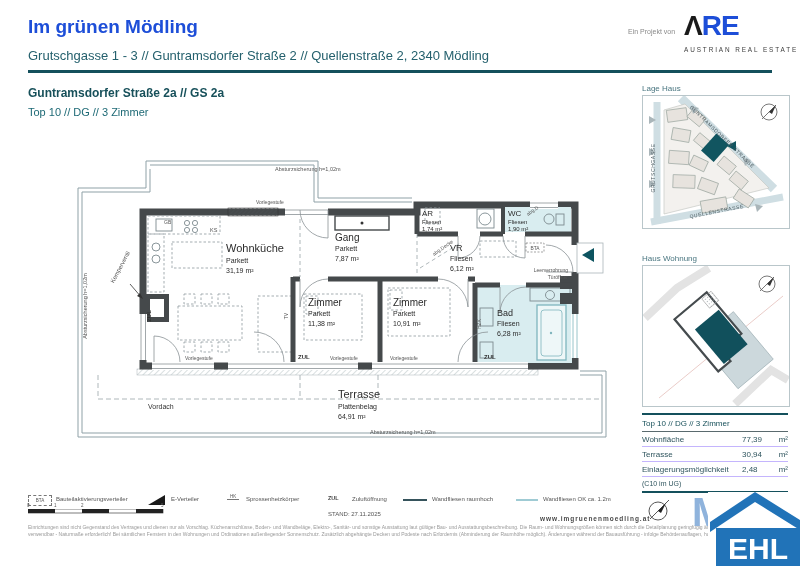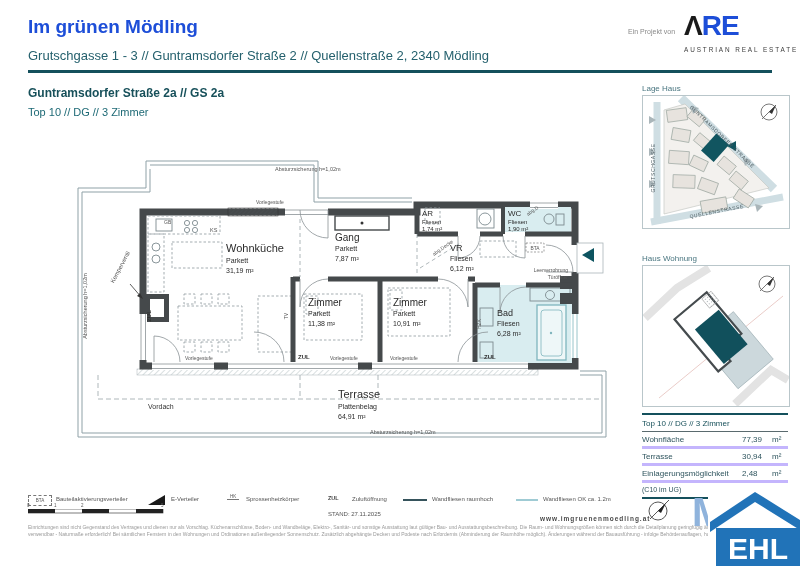--- a/index.html
+++ b/index.html
@@ -15,24 +15,24 @@
   .are-tagline{left:684px;top:46px;font-size:6.4px;letter-spacing:1.9px;color:#3c3c3c;}
   .divider{left:28px;top:70px;width:744px;height:3px;background:#14505c;}
   .sec-title{left:28px;top:86px;font-size:12px;font-weight:bold;color:#17505a;}
   .sec-sub{left:28px;top:106px;font-size:11px;color:#1d6975;}
   
   .side-label{font-size:8px;color:#4a7680;}
   .panel{border:1px solid #b9c6ca;background:#fff;}
   .infobox{left:642px;top:413px;width:146px;}
   .info-topline{height:2px;background:#14505c;}
   .info-title{font-size:8px;color:#17505a;padding:4px 0 3px 0;border-bottom:1px solid #5a6a6e;}
-  .info-row{display:flex;font-size:8px;color:#2f555e;padding:2.5px 0;border-bottom:3px solid #c4b5fd;}
+  .info-row{display:flex;font-size:8px;color:#2f555e;padding:2.5px 0;border-bottom:1px solid #c4b5fd;}
   .info-row .lbl{flex:1;}
   .info-row .val{width:30px;text-align:left;}
-  .info-row .unit{width:16px;text-align:left;}
+  .info-row .unit{width:16px;text-align:right;}
   .info-note{font-size:7px;color:#2f555e;padding:3px 0 4px 0;}
   .info-botline{height:2px;background:#14505c;}
   
   .leg{font-size:6px;color:#555;}
   .scale-num{font-size:4.5px;color:#555;}
   .stand{left:328px;top:511px;font-size:6px;color:#555;}
   .url{left:540px;top:515px;font-size:6.5px;font-weight:bold;letter-spacing:1px;color:#4a4a4a;}
   .disc{left:28px;width:692px;font-size:5px;line-height:7px;color:#999;white-space:nowrap;overflow:hidden;}
   .wm{left:692px;top:490px;font-size:40px;font-weight:bold;color:#8fb3dc;}
   svg text{font-family:"Liberation Sans",sans-serif;}

